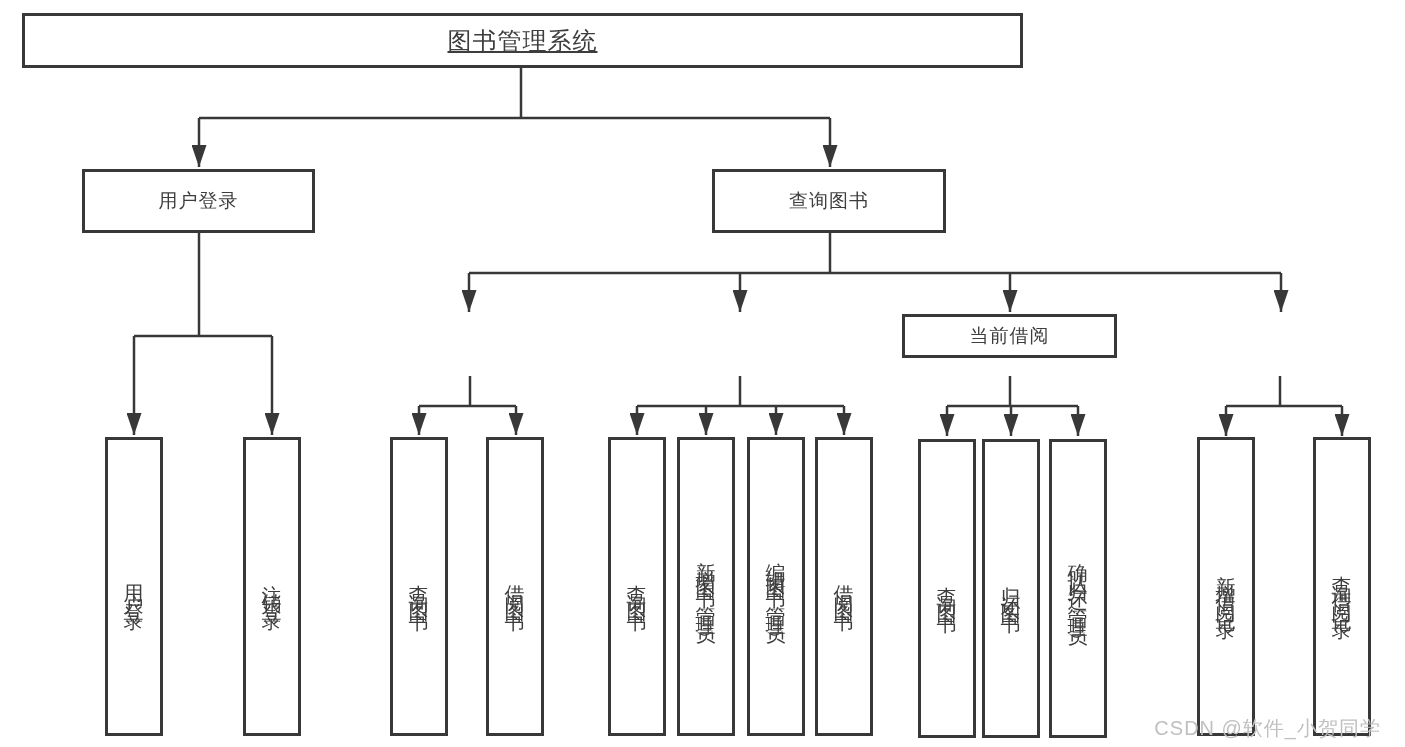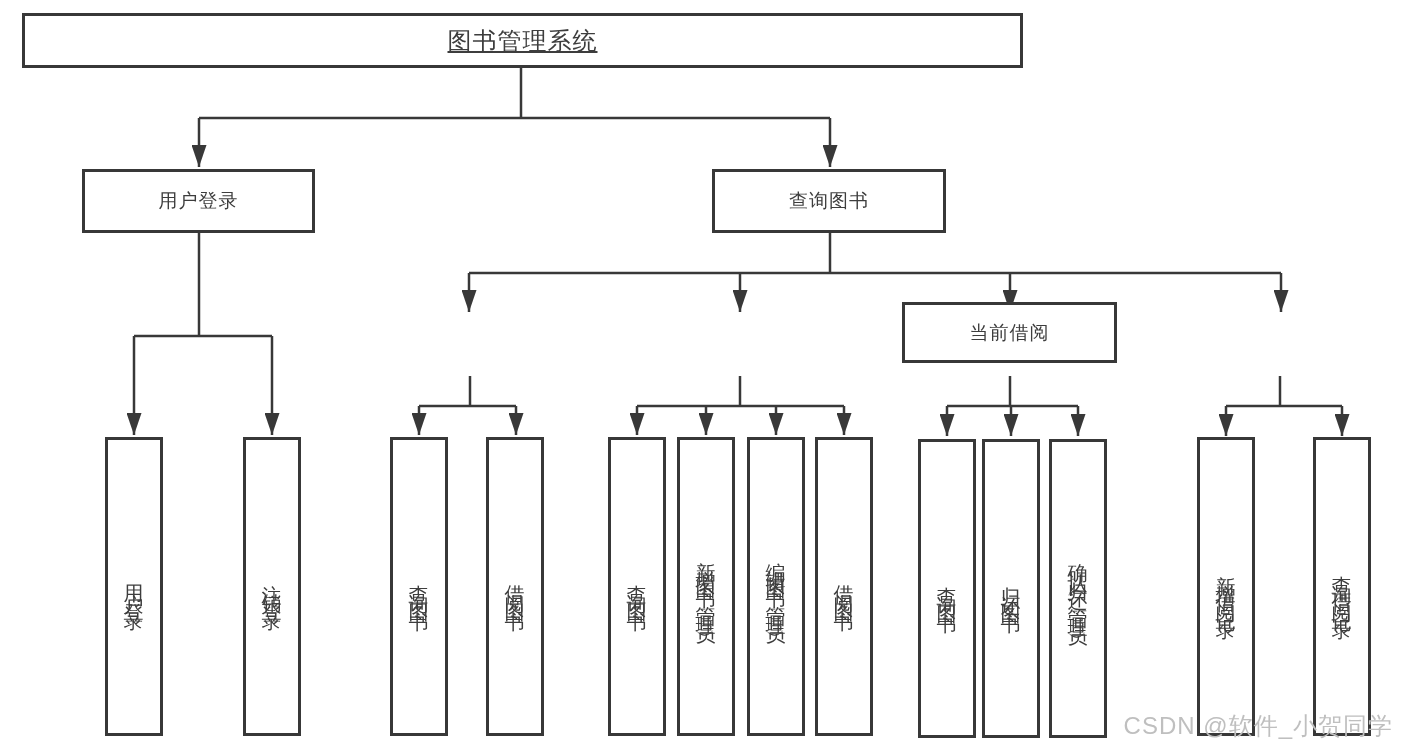--- a/index.html
+++ b/index.html
@@ -30,22 +30,22 @@
   .rootbox .lbl{font-size:24px;letter-spacing:1px;text-decoration:underline;}
   .vbox .lbl{
     writing-mode:vertical-rl;
     text-orientation:mixed;
     font-size:20px;
     letter-spacing:9px;
     line-height:1;
   }
   .watermark{
     position:absolute;
-    right:12px;bottom:5px;
-    font-size:24px;
+    right:24px;bottom:5px;
+    font-size:20px;
     color:var(--wm);
     letter-spacing:1px;
     white-space:nowrap;
   }
 </style>
 </head>
 <body>
 
 <div class="canvas">
 
@@ -110,21 +110,21 @@
     <span class="lbl">查询图书</span>
   </div>
 
   <div class="node vbox" style="left:105px;top:437px;width:58px;height:299px">
     <span class="lbl">用户登录</span>
   </div>
   <div class="node vbox" style="left:243px;top:437px;width:58px;height:299px">
     <span class="lbl">注销登录</span>
   </div>
 
-  <div class="node hbox" style="left:902px;top:302px;width:215px;height:61px">
+  <div class="node hbox" style="left:902px;top:314px;width:215px;height:44px">
     <span class="lbl">当前借阅</span>
   </div>
 
   <div class="node vbox" style="left:390px;top:437px;width:58px;height:299px">
     <span class="lbl">查询图书</span>
   </div>
   <div class="node vbox" style="left:486px;top:437px;width:58px;height:299px">
     <span class="lbl">借阅图书</span>
   </div>
 

